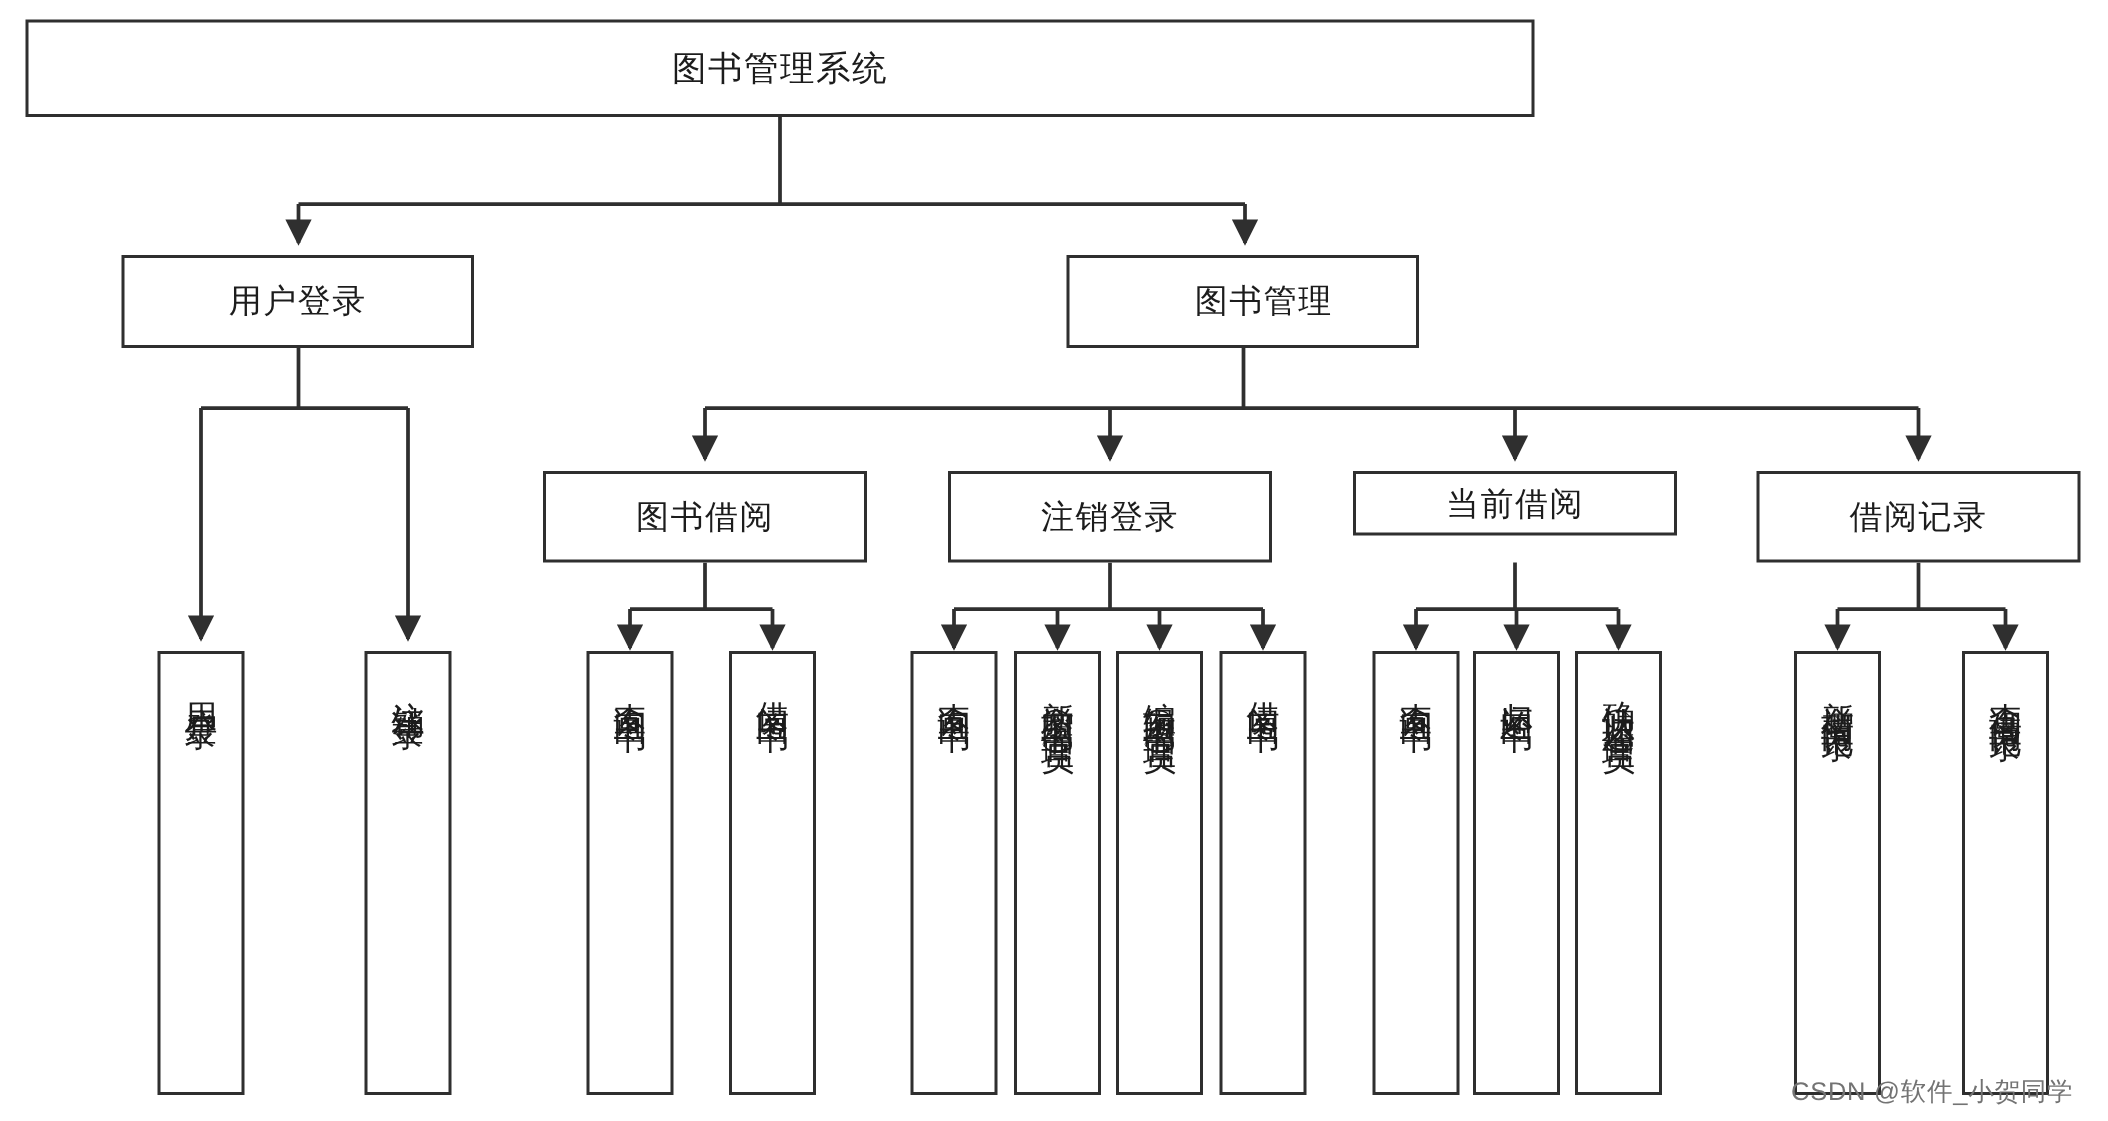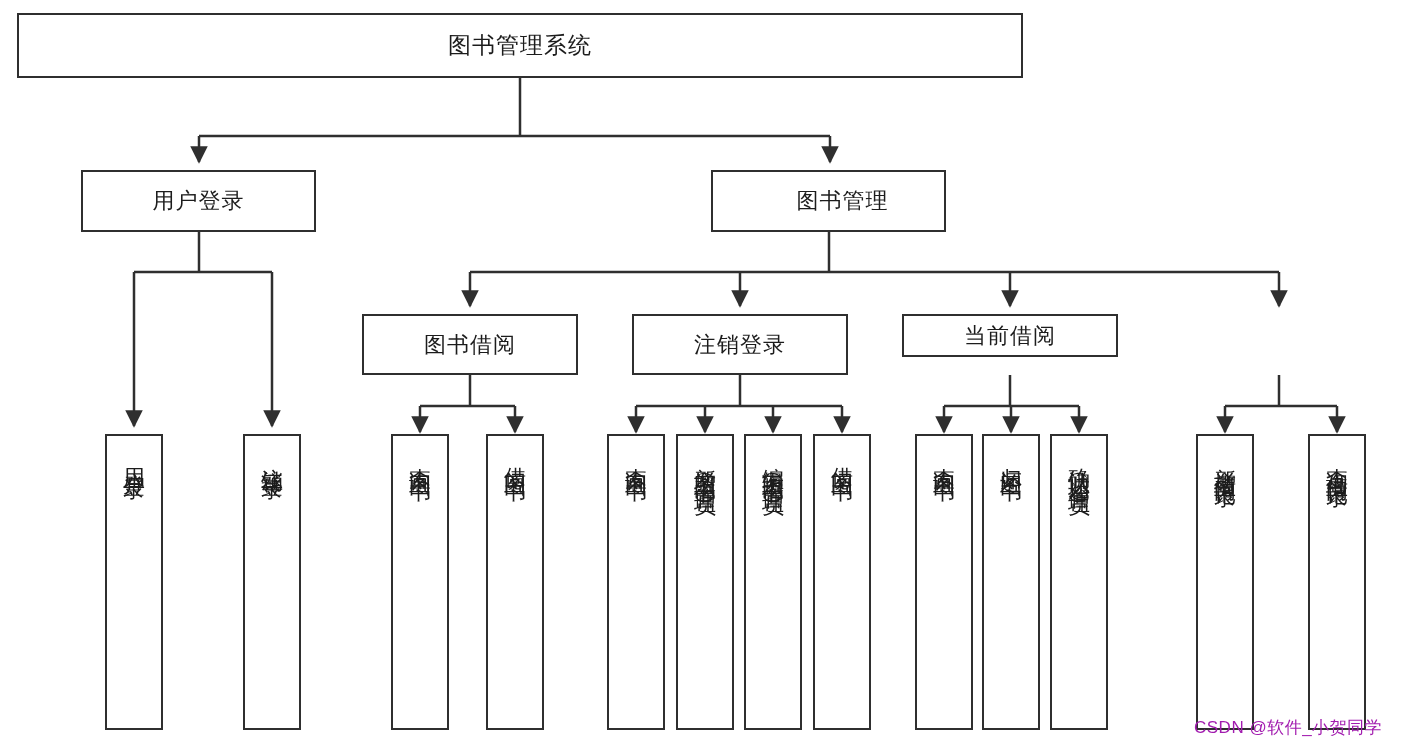--- a/index.html
+++ b/index.html
@@ -54,21 +54,21 @@
     writing-mode:vertical-rl;
     text-orientation:upright;
     font-size:22px;
     letter-spacing:4px;
     line-height:1;
     white-space:nowrap;
   }
   .watermark{
     position:absolute;
     font-size:17px;
-    color:#a21caf;
+    color:#737373;
     letter-spacing:0.5px;
     white-space:nowrap;
     user-select:none;
   }
 </style>
 </head>
 <body>
 
 <div id="canvas">
 
@@ -139,20 +139,23 @@
   </div>
 
   <div class="node horiz" style="left:632px; top:314px; width:216px; height:61px;">
     <span class="label">注销登录</span>
   </div>
 
   <div class="node horiz" style="left:902px; top:314px; width:216px; height:43px;">
     <span class="label">当前借阅</span>
   </div>
 
+  <div class="node horiz" style="left:1171px; top:314px; width:216px; height:61px;">
+    <span class="label">借阅记录</span>
+  </div>
 
   <div class="node vert" style="left:105px; top:434px; width:58px; height:296px;">
     <span class="label">用户登录</span>
   </div>
   <div class="node vert" style="left:243px; top:434px; width:58px; height:296px;">
     <span class="label">注销登录</span>
   </div>
 
   <div class="node vert" style="left:391px; top:434px; width:58px; height:296px;">
     <span class="label">查询图书</span>

